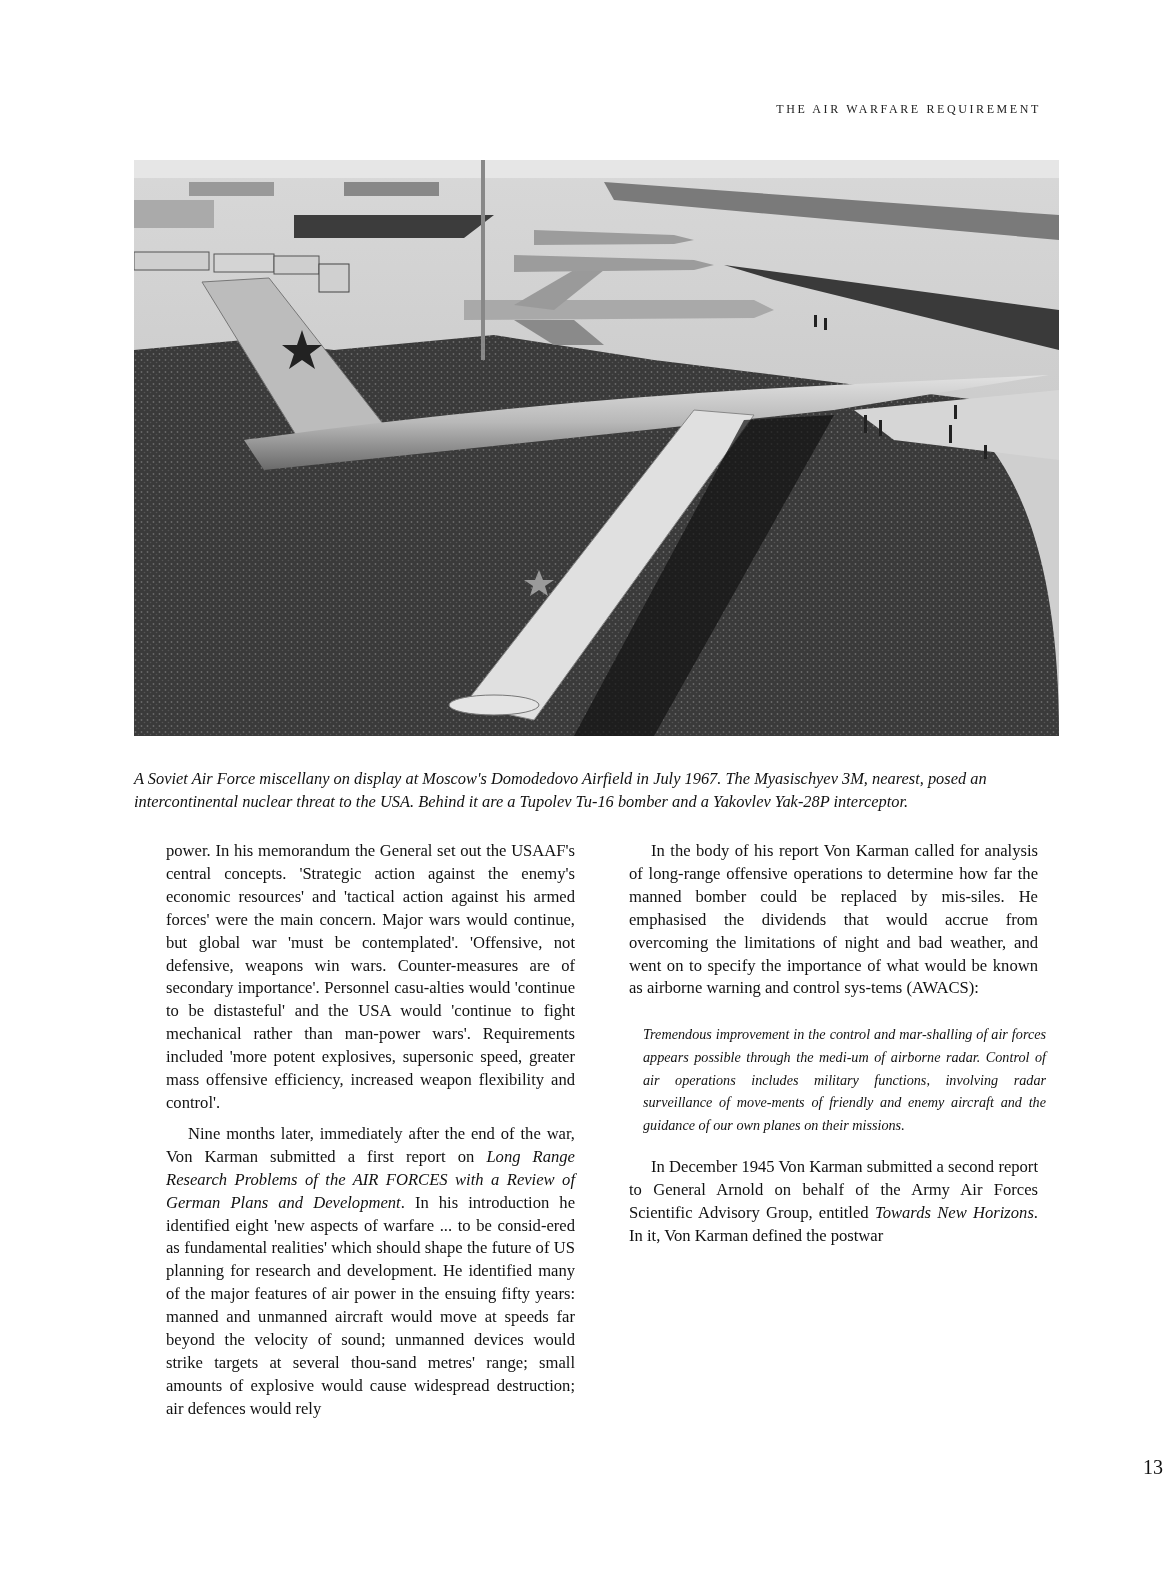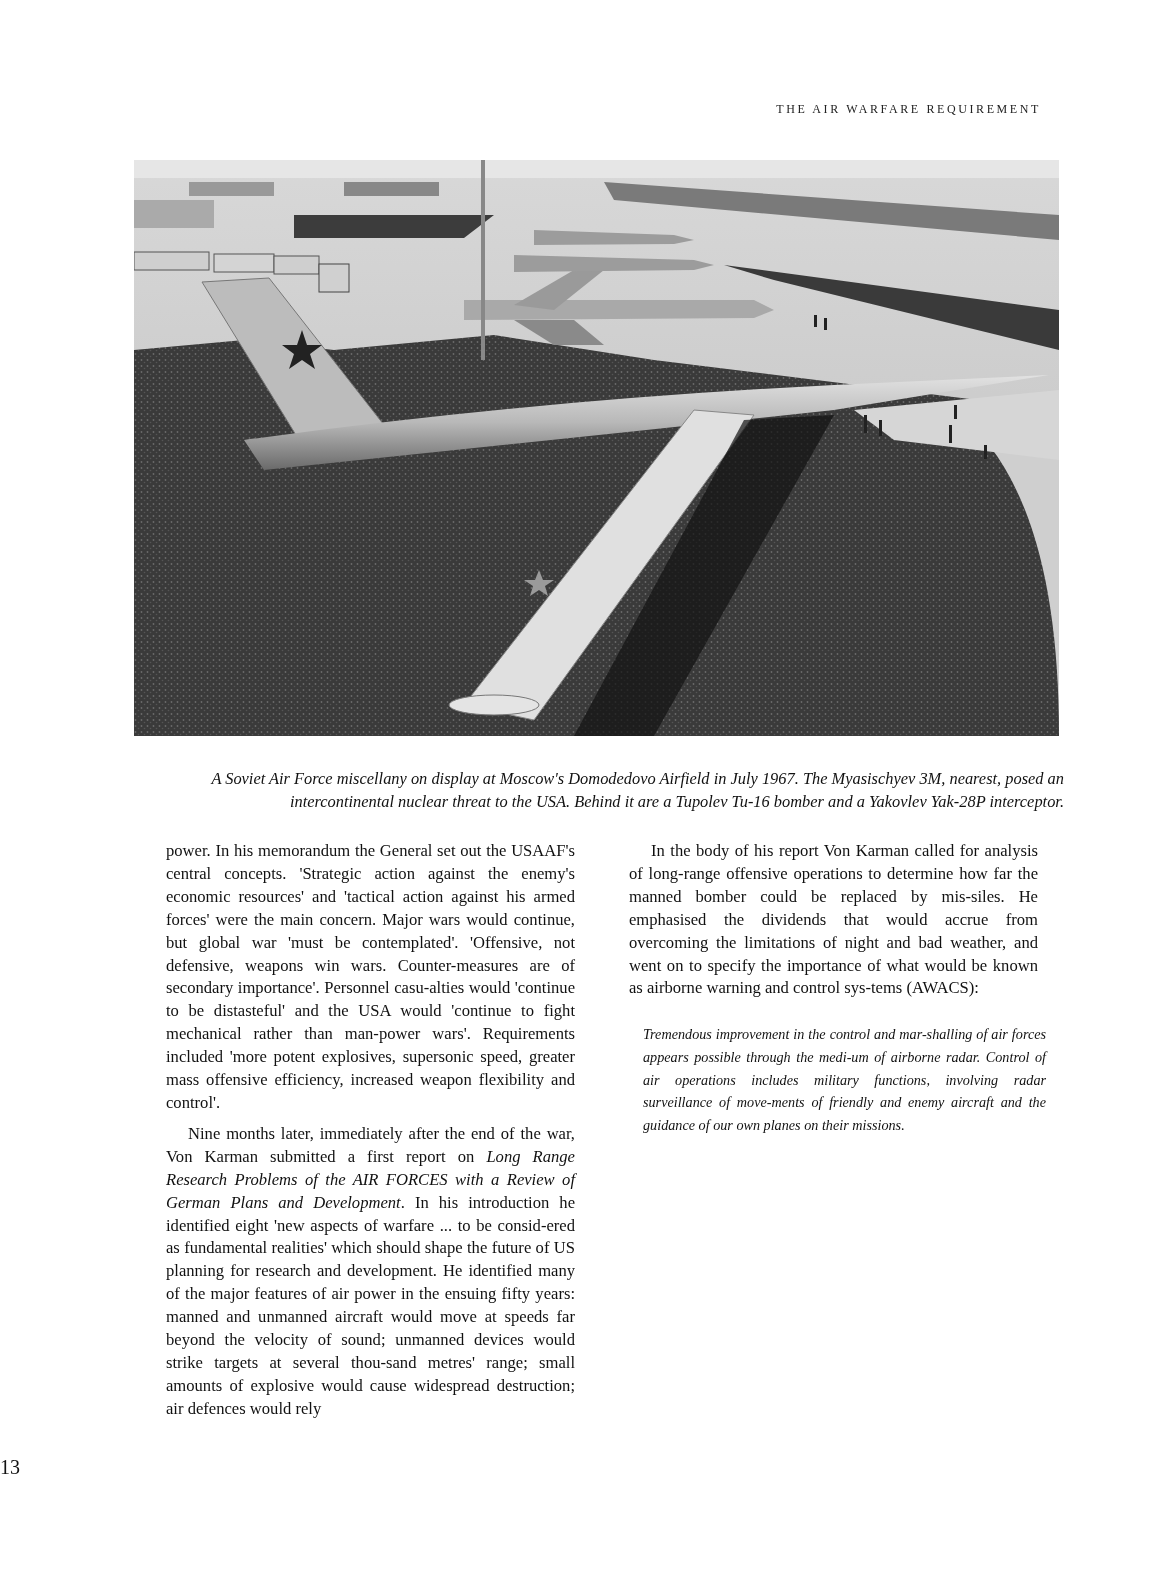--- a/index.html
+++ b/index.html
@@ -1,27 +1,27 @@
 <!DOCTYPE html>
 <html><head>
 <meta charset="utf-8">
 <style>
   html, body { margin: 0; padding: 0; background: #ffffff; }
   body { width: 1163px; height: 1588px; position: relative; overflow: hidden; font-family: "Liberation Serif", "DejaVu Serif", serif; color: #111; }
   .running-head { position: absolute; top: 102px; right: 122px; font-size: 12px; letter-spacing: 2.6px; color: #222; }
   .photo { position: absolute; left: 134px; top: 160px; width: 925px; height: 576px; overflow: hidden; background: #777; }
   .photo svg { display: block; width: 100%; height: 100%; }
-  .caption { position: absolute; left: 134px; top: 767px; width: 930px; font-style: italic; font-size: 16.4px; line-height: 23px; color: #111; text-align: right; }
+  .caption { position: absolute; left: 134px; top: 767px; width: 930px; font-style: italic; font-size: 16.4px; line-height: 23px; color: #111; }
   .col { position: absolute; top: 832px; font-size: 16.6px; line-height: 22.9px; text-align: justify; hyphens: manual; }
   .col-left { left: 158px; width: 425px; }
   .col-right { left: 621px; width: 425px; }
   .col p { margin: 8px; }
   .indent { text-indent: 22px; }
   .quote { margin: 23px 0 20px 22px !important; font-size: 14.2px; line-height: 22.6px; text-align: justify; font-style: italic; }
-  .page-number { position: absolute; top: 1456px; left: 0; width: 1163px; text-align: left; font-size: 20px; }
+  .page-number { position: absolute; top: 1456px; left: 0; width: 1163px; text-align: right; font-size: 20px; }
   i { font-style: italic; }
 </style>
 </head>
 <body>
 
 <div class="running-head">THE AIR WARFARE REQUIREMENT</div>
 
 <div class="photo">
   <svg viewBox="0 0 925 576" preserveAspectRatio="none">
     <defs>
@@ -95,15 +95,16 @@
 <div class="caption">A Soviet Air Force miscellany on display at Moscow's Domodedovo Airfield in July 1967. The Myasischyev 3M, nearest, posed an intercontinental nuclear threat to the USA. Behind it are a Tupolev Tu-16 bomber and a Yakovlev Yak-28P interceptor.</div>
 
 <div class="col col-left">
   <p>power. In his memorandum the General set out the USAAF's central concepts. 'Strategic action against the enemy's economic resources' and 'tactical action against his armed forces' were the main concern. Major wars would continue, but global war 'must be contemplated'. 'Offensive, not defensive, weapons win wars. Counter-measures are of secondary importance'. Personnel casu-alties would 'continue to be distasteful' and the USA would 'continue to fight mechanical rather than man-power wars'. Requirements included 'more potent explosives, supersonic speed, greater mass offensive efficiency, increased weapon flexibility and control'.</p>
   <p class="indent"><span>Nine months later, immediately after the end of the war, Von Karman submitted a first report on </span><i>Long Range Research Problems of the AIR FORCES with a Review of German Plans and Development</i><span>. In his introduction he identified eight 'new aspects of warfare ... to be consid-ered as fundamental realities' which should shape the future of US planning for research and development. He identified many of the major features of air power in the ensuing fifty years: manned and unmanned aircraft would move at speeds far beyond the velocity of sound; unmanned devices would strike targets at several thou-sand metres' range; small amounts of explosive would cause widespread destruction; air defences would rely</span></p>
 </div>
 
 <div class="col col-right">
   <p class="indent">In the body of his report Von Karman called for analysis of long-range offensive operations to determine how far the manned bomber could be replaced by mis-siles. He emphasised the dividends that would accrue from overcoming the limitations of night and bad weather, and went on to specify the importance of what would be known as airborne warning and control sys-tems (AWACS):</p>
   <p class="quote">Tremendous improvement in the control and mar-shalling of air forces appears possible through the medi-um of airborne radar. Control of air operations includes military functions, involving radar surveillance of move-ments of friendly and enemy aircraft and the guidance of our own planes on their missions.</p>
+  <p class="indent"><span>In December 1945 Von Karman submitted a second report to General Arnold on behalf of the Army Air Forces Scientific Advisory Group, entitled </span><i>Towards New Horizons</i><span>. In it, Von Karman defined the postwar</span></p>
 </div>
 
 <div class="page-number">13</div>
 
 </body></html>

